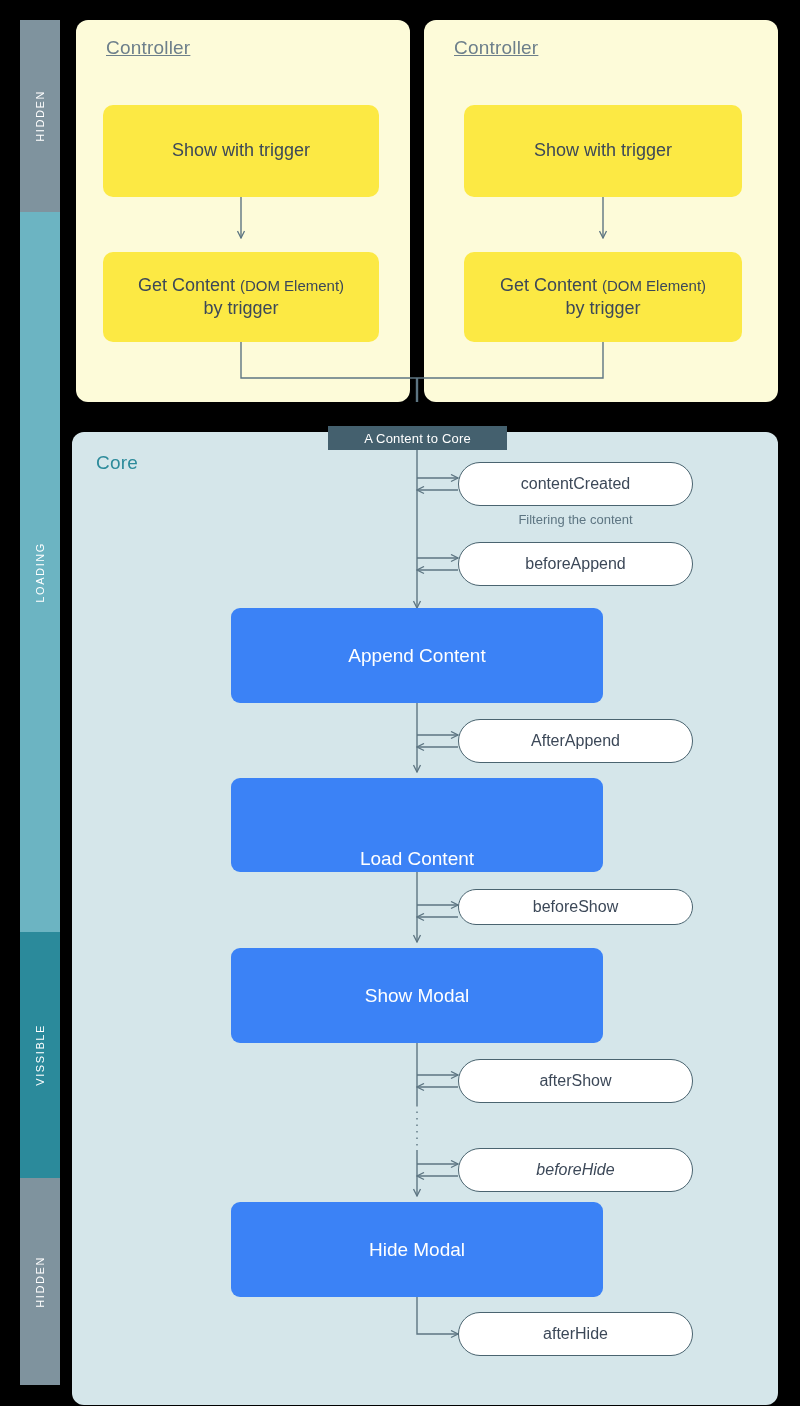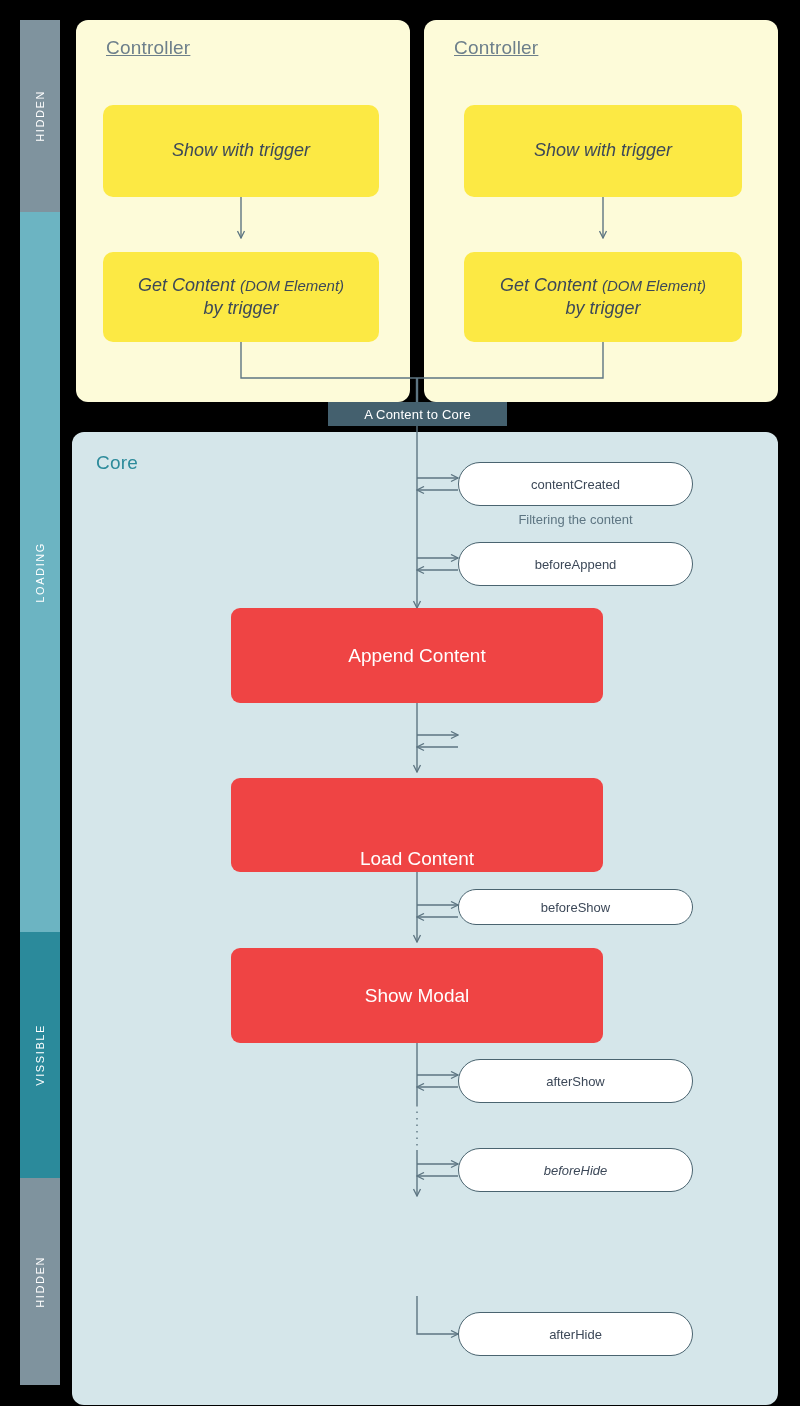--- a/index.html
+++ b/index.html
@@ -61,30 +61,29 @@
     background:#fce944;
     border-radius:10px;
     box-sizing:border-box;
     display:flex;
     flex-direction:column;
     align-items:center;
     justify-content:center;
     color:#3c4858;
     text-align:center;
     line-height:1.3;
-    font-style:italic;
   }
   .ybox .l1{ font-size:18px; }
   .ybox .l1 .small{ font-size:15px; }
   .ybox .l2{ font-size:18px; }
 
   
   .tbox{
     position:absolute;
-    background:#ef4444;
+    background:#3b82f6;
     border-radius:9px;
     box-sizing:border-box;
     display:flex;
     flex-direction:column;
     align-items:center;
     justify-content:center;
     color:#ffffff;
     text-align:center;
     line-height:1.35;
   }
@@ -95,34 +94,35 @@
   .hook{
     position:absolute;
     background:#ffffff;
     border:1.3px solid #4a6470;
     border-radius:22px;
     box-sizing:border-box;
     display:flex;
     align-items:center;
     justify-content:center;
     color:#3c4858;
-    font-size:13px;
+    font-size:16px;
   }
 
   
   .tag{
     position:absolute;
     background:#44606e;
     color:#ffffff;
     font-size:13px;
     display:flex;
     align-items:center;
     justify-content:center;
     box-sizing:border-box;
     letter-spacing:.2px;
+    margin-top:24px;
   }
 
   
   .caption{
     position:absolute;
     color:#5d7582;
     font-size:13px;
     text-align:center;
     white-space:nowrap;
   }
@@ -253,20 +253,23 @@
   </div>
 
   <div class="hook" style="left:458px;top:542px;width:235px;height:44px;">
     <span>beforeAppend</span>
   </div>
 
   <div class="tbox" style="left:231px;top:608px;width:372px;height:95px;">
     <div class="l1">Append Content</div>
   </div>
 
+  <div class="hook" style="left:458px;top:719px;width:235px;height:44px;">
+    <span>AfterAppend</span>
+  </div>
 
   <div class="tbox" style="left:231px;top:778px;width:372px;height:94px;justify-content:flex-end;">
     <div class="l1">Load Content</div>
   </div>
 
   <div class="hook" style="left:458px;top:889px;width:235px;height:36px;">
     <span>beforeShow</span>
   </div>
 
   <div class="tbox" style="left:231px;top:948px;width:372px;height:95px;">
@@ -274,18 +277,21 @@
   </div>
 
   <div class="hook" style="left:458px;top:1059px;width:235px;height:44px;">
     <span>afterShow</span>
   </div>
 
   <div class="hook" style="left:458px;top:1148px;width:235px;height:44px;font-style:italic;">
     <span>beforeHide</span>
   </div>
 
+  <div class="tbox" style="left:231px;top:1202px;width:372px;height:95px;">
+    <div class="l1">Hide Modal</div>
+  </div>
 
   <div class="hook" style="left:458px;top:1312px;width:235px;height:44px;">
     <span>afterHide</span>
   </div>
 
 </div>
 
 </body></html>

